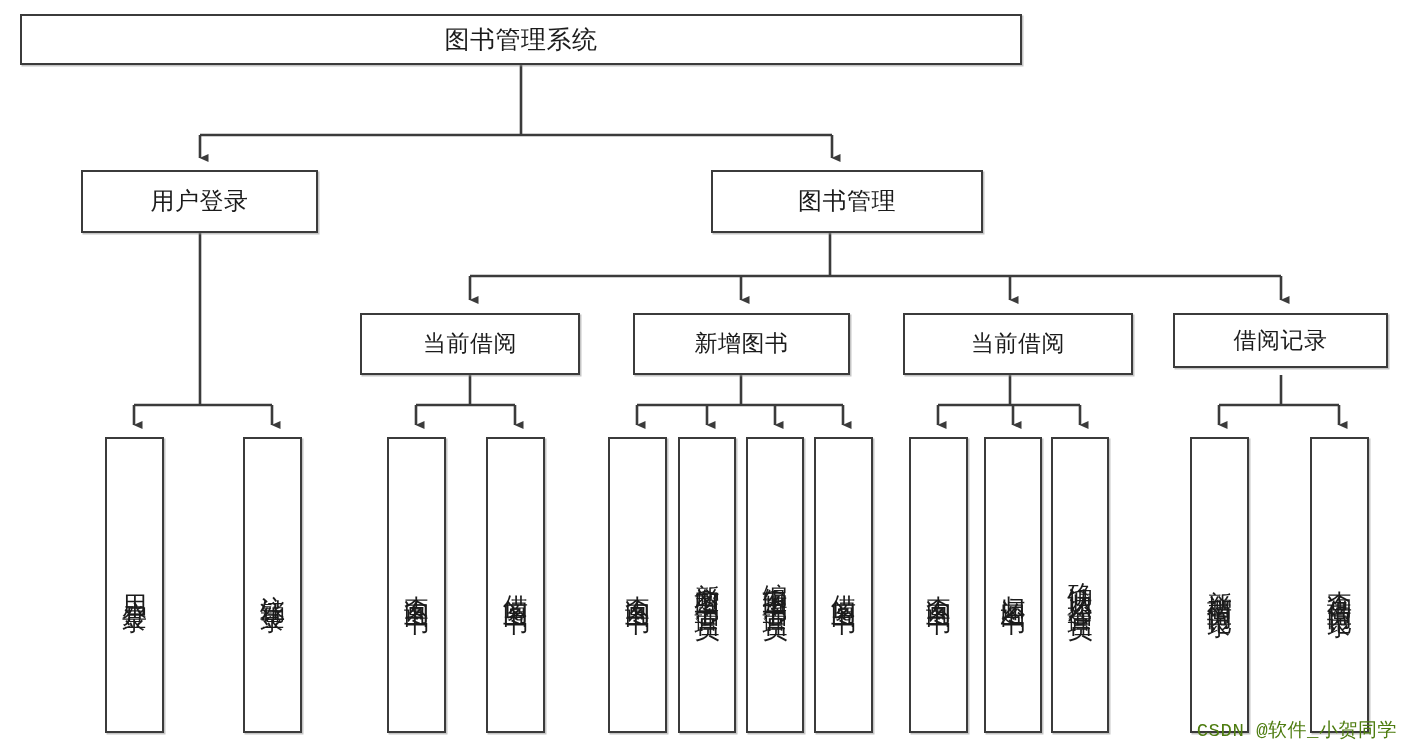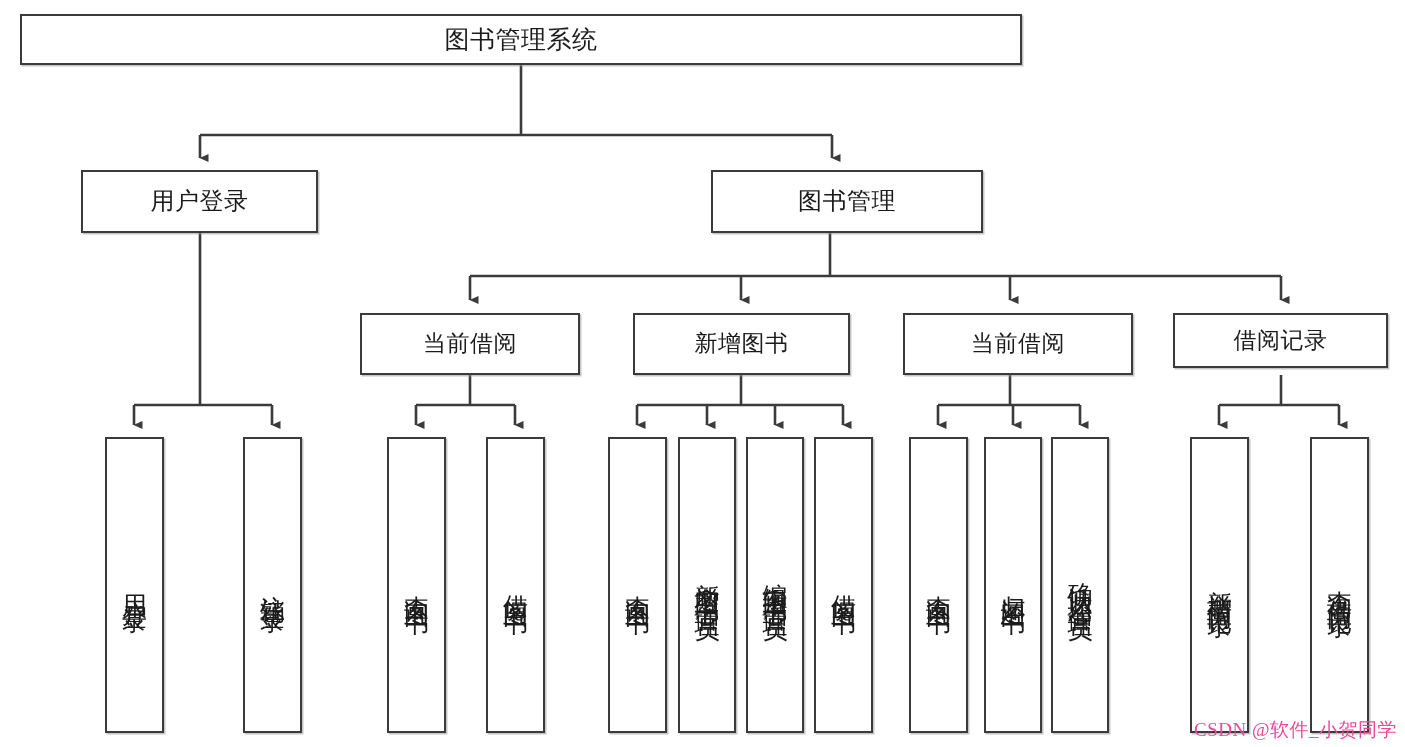--- a/index.html
+++ b/index.html
@@ -52,25 +52,25 @@
     font-size:25px;
     letter-spacing:5px;
     line-height:1;
     white-space:nowrap;
   }
   .watermark{
     position:absolute;
     right:8px;
     bottom:4px;
     font-size:19px;
-    color:#ec4899;
+    color:#4d7c0f;
     letter-spacing:0.5px;
     z-index:5;
     white-space:nowrap;
-    font-family:Liberation Serif, serif;
+    font-family:Liberation Mono, monospace;
   }
 </style>
 </head>
 <body>
 
 <div id="canvas">
 
   <svg id="edges" viewBox="0 0 1405 747" xmlns="http://www.w3.org/2000/svg">
     <defs>
       <marker id="arrow" markerWidth="10" markerHeight="10" refX="4" refY="8.5" orient="auto" markerUnits="userSpaceOnUse">

